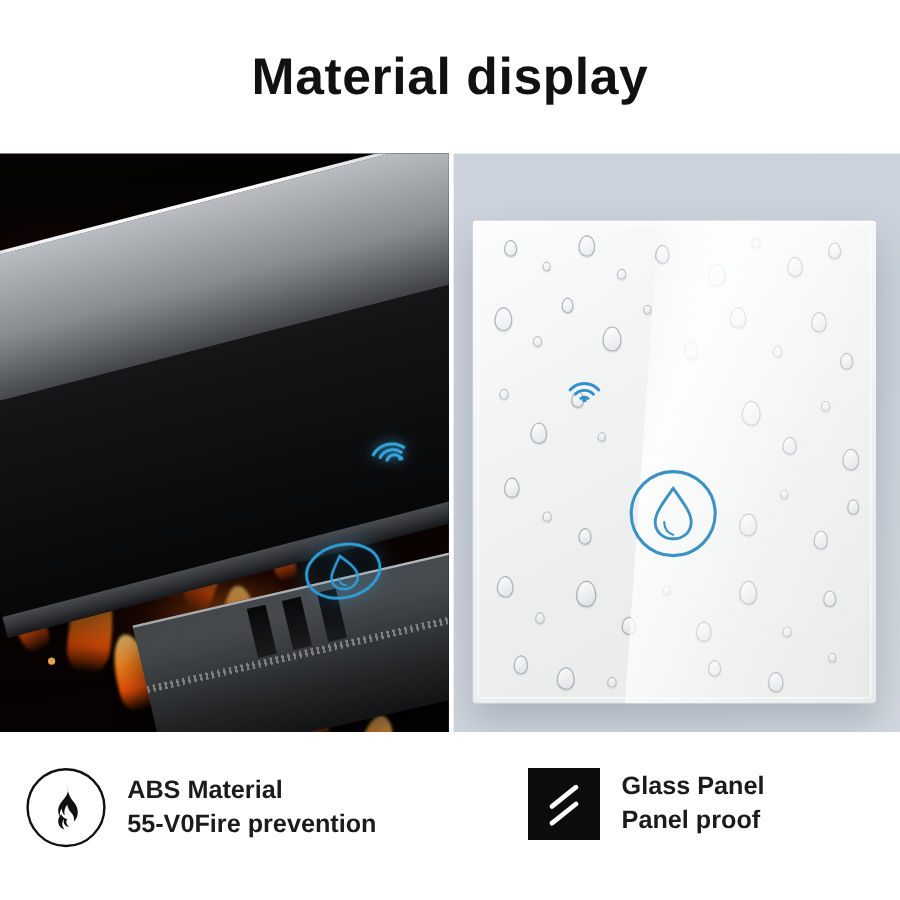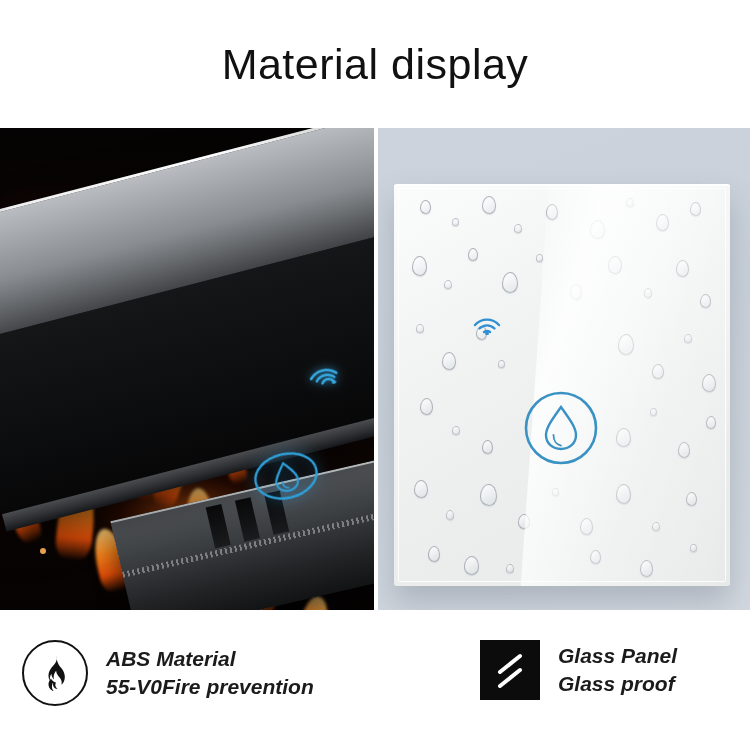--- a/index.html
+++ b/index.html
@@ -21,21 +21,21 @@
     top: 0; left: 0;
     width: 750px;
     height: 128px;
     display: flex;
     align-items: center;
     justify-content: center;
     background: #ffffff;
   }
   .title-text {
     font-size: 43px;
-    font-weight: normal;
+    font-weight: bold;
     color: #111111;
     letter-spacing: 0.5px;
     line-height: 1;
   }
 
   
   .photos {
     position: absolute;
     top: 128px; left: 0;
     width: 750px;
@@ -273,21 +273,21 @@
     height: 134px;
     background: #ffffff;
   }
   .feature {
     position: absolute;
     top: 24px;
     display: flex;
     align-items: center;
   }
   .feature-left  { left: 22px; }
-  .feature-right { left: 440px; margin-left: 40px; }
+  .feature-right { left: 440px; }
 
   .fire-icon {
     width: 62px;
     height: 62px;
     border: 2.5px solid #111;
     border-radius: 50%;
     display: flex;
     align-items: center;
     justify-content: center;
     flex: none;
@@ -302,21 +302,21 @@
     flex: none;
   }
   .feature-text {
     margin-left: 18px;
     color: #1b1b1b;
     font-size: 21px;
     font-weight: bold;
     line-height: 1.32;
     white-space: nowrap;
   }
-  .feature-text div { display: block; font-style: italic; }
+  .feature-text div { display: block; }
 </style>
 </head>
 <body>
 
 <div class="title-bar">
   <div class="title-text">Material display</div>
 </div>
 
 <div class="photos">
 
@@ -483,16 +483,16 @@
     <div class="glass-icon">
       <svg viewBox="0 0 60 60" width="60" height="60" aria-hidden="true">
         <g stroke="#ffffff" stroke-width="4" stroke-linecap="round">
           <line x1="20" y1="32" x2="40" y2="16"></line>
           <line x1="20" y1="46" x2="40" y2="30"></line>
         </g>
       </svg>
     </div>
     <div class="feature-text">
       <div>Glass Panel</div>
-      <div>Glass proof</div>
+      <div>Panel proof</div>
     </div>
   </div>
 </div>
 
 </body></html>

